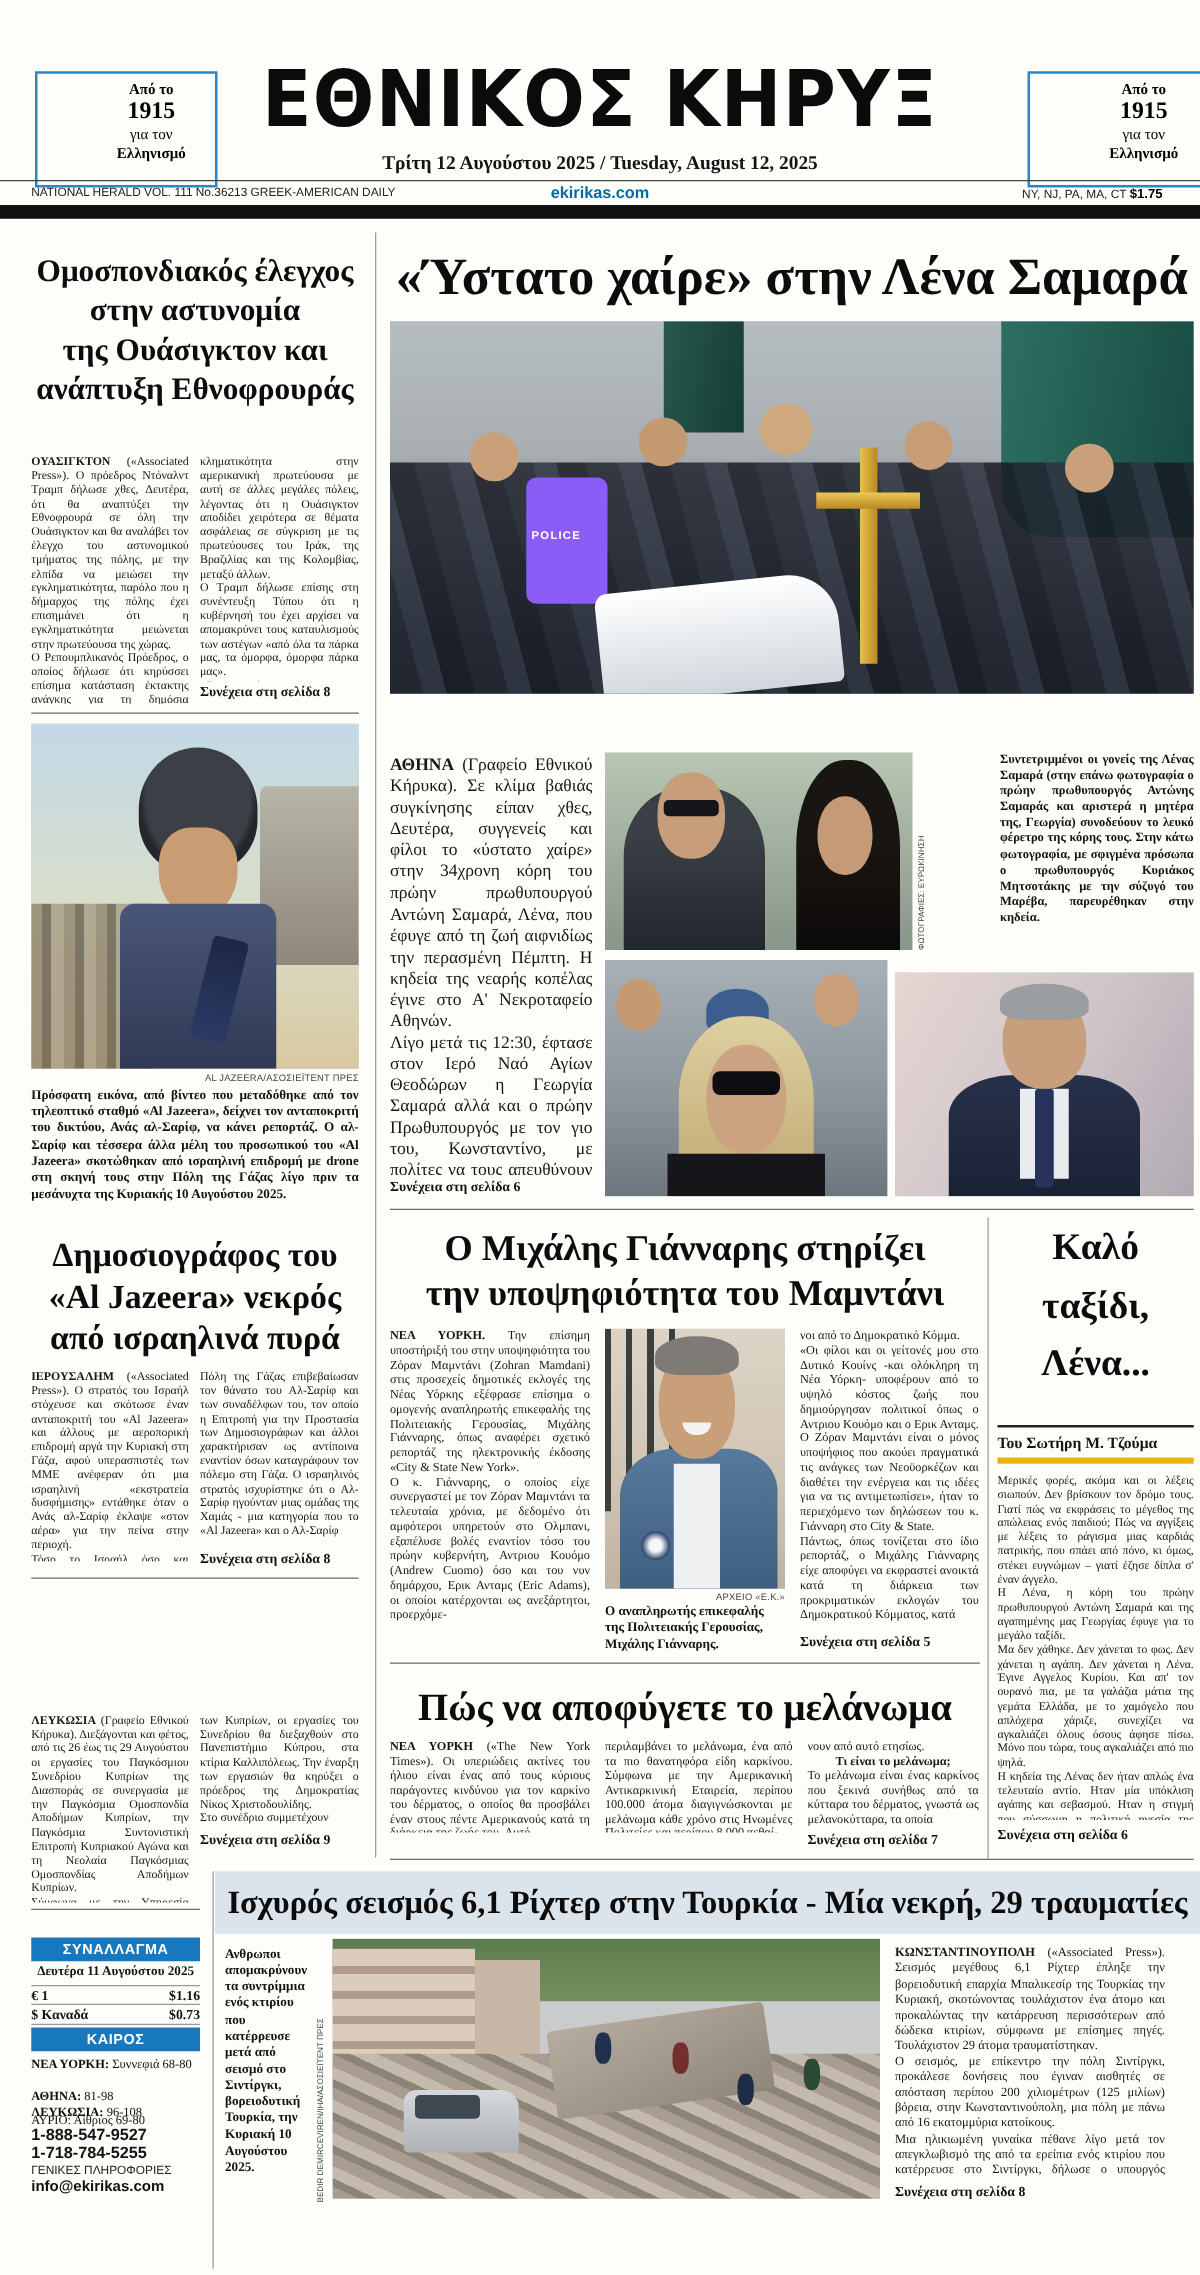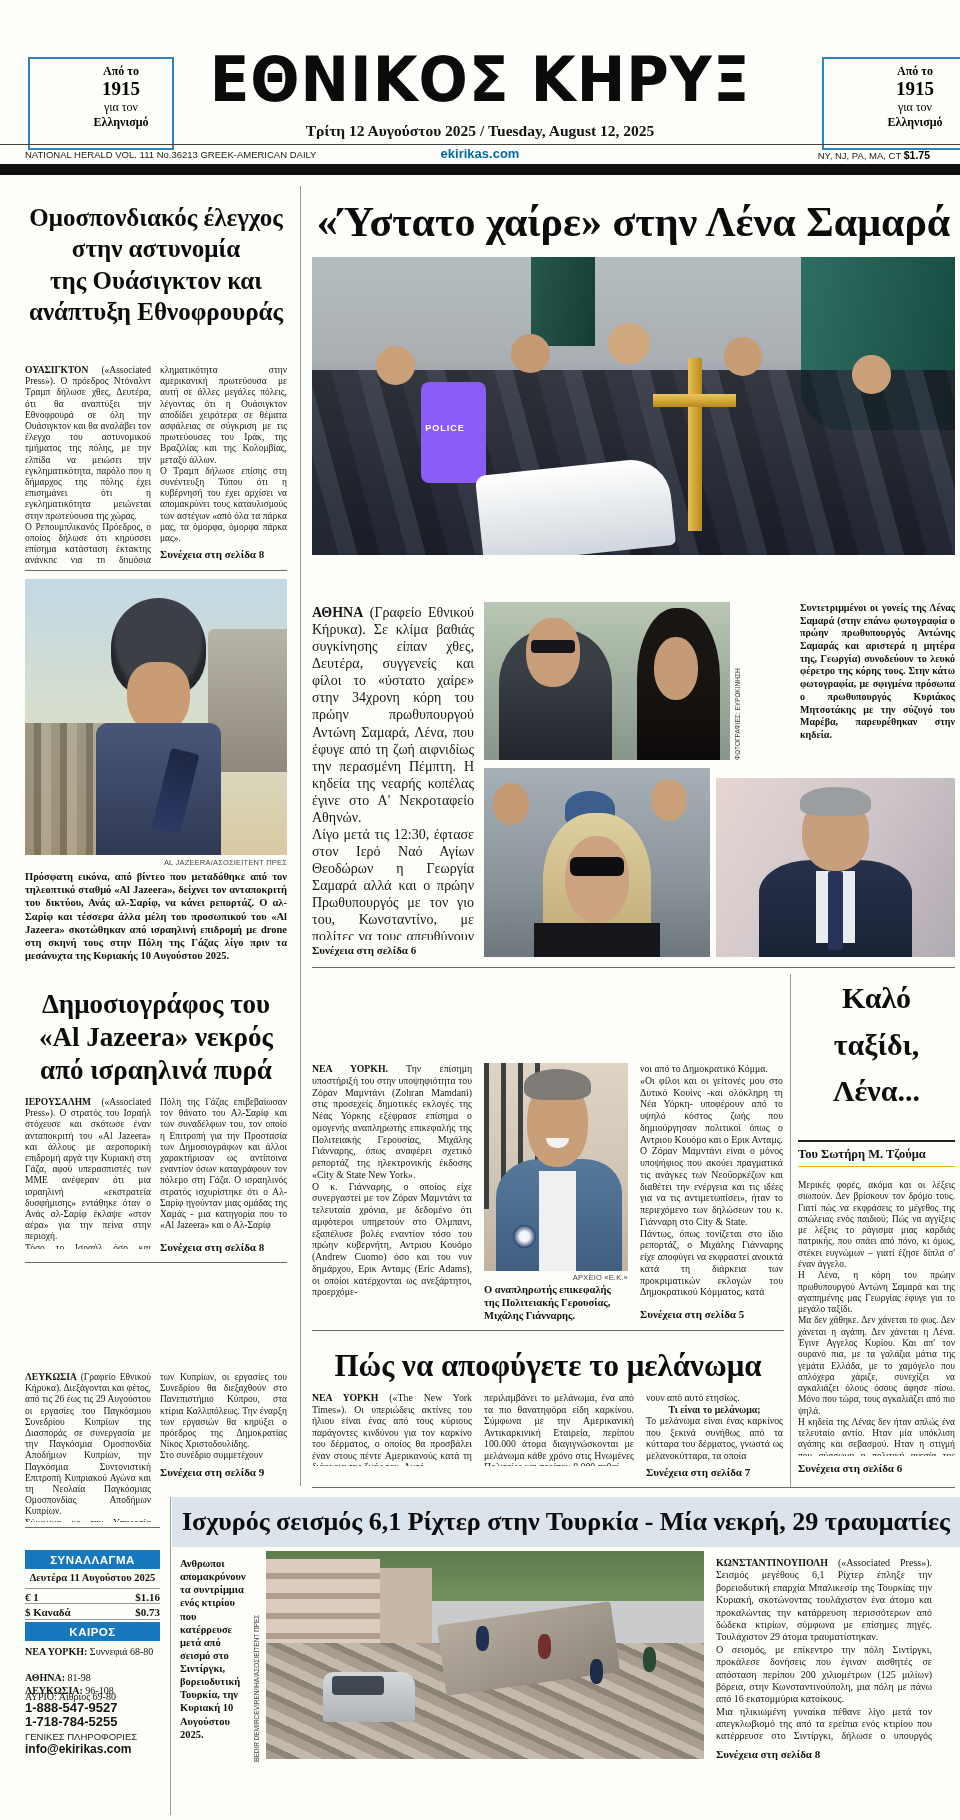--- a/index.html
+++ b/index.html
@@ -160,20 +160,22 @@
     <div class="shape" style="left:0;top:0;width:100%;height:100%;background:linear-gradient(120deg,#e6d6d2 0%,#cdc4c9 55%,#b2aab2 100%);"></div>
     <div class="shape" style="left:18%;top:46%;width:64%;height:54%;background:linear-gradient(180deg,#27314a,#1a2235);border-radius:34% 34% 0 0;"></div>
     <div class="shape" style="left:42%;top:52%;width:16%;height:40%;background:#e9ecef;"></div>
     <div class="shape" style="left:47%;top:52%;width:6%;height:44%;background:#27335a;border-radius:3px;"></div>
     <div class="shape" style="left:36%;top:10%;width:28%;height:42%;background:#c89f7c;border-radius:46%;"></div>
     <div class="shape" style="left:35%;top:5%;width:30%;height:16%;background:#9b9ea1;border-radius:50% 50% 30% 30%;"></div>
   </div>
 
   <div class="hr" style="left:312px;top:967px;width:643px;"></div>
 
+  <div class="hl pre" style="left:312px;top:981px;width:472px;font-size:29px;line-height:1.25;position:absolute;">Ο Μιχάλης Γιάνναρης στηρίζει
+την υποψηφιότητα του Μαμντάνι</div>
   <div class="bt abs" style="left:312px;top:1063px;width:160px;height:282px;font-size:9.8px;line-height:1.2;">
     <b class="lead">ΝΕΑ ΥΟΡΚΗ.</b><span class="pre"> Την επίσημη υποστήριξή του στην υποψηφιότητα του Ζόραν Μαμντάνι (Zohran Mamdani) στις προσεχείς δημοτικές εκλογές της Νέας Υόρκης εξέφρασε επίσημα ο ομογενής αναπληρωτής επικεφαλής της Πολιτειακής Γερουσίας, Μιχάλης Γιάνναρης, όπως αναφέρει σχετικό ρεπορτάζ της ηλεκτρονικής έκδοσης «City &amp; State New York».
 Ο κ. Γιάνναρης, ο οποίος είχε συνεργαστεί με τον Ζόραν Μαμντάνι τα τελευταία χρόνια, με δεδομένο ότι αμφότεροι υπηρετούν στο Ολμπανι, εξαπέλυσε βολές εναντίον τόσο του πρώην κυβερνήτη, Αντριου Κουόμο (Andrew Cuomo) όσο και του νυν δημάρχου, Ερικ Ανταμς (Eric Adams), οι οποίοι κατέρχονται ως ανεξάρτητοι, προερχόμε-</span>
   </div>
 
   <div class="ph" style="left:484px;top:1063px;width:144px;height:208px;">
     <div class="shape" style="left:0;top:0;width:100%;height:100%;background:linear-gradient(180deg,#ded4c6 0%,#cfc4b4 60%,#bfb2a0 100%);"></div>
     <div class="shape" style="left:0;top:0;width:46%;height:70%;background:repeating-linear-gradient(90deg,#3c403d 0 5px,transparent 5px 17px);"></div>
     <div class="shape" style="left:8%;top:46%;width:88%;height:54%;background:linear-gradient(180deg,#56799c,#3f5f80);border-radius:34% 30% 0 0;"></div>
     <div class="shape" style="left:38%;top:52%;width:26%;height:48%;background:#eef0f2;"></div>
@@ -187,21 +189,21 @@
 
   <div class="bt abs pre" style="left:640px;top:1063px;width:143px;height:240px;font-size:9.8px;line-height:1.2;">νοι από το Δημοκρατικό Κόμμα.
 «Οι φίλοι και οι γείτονές μου στο Δυτικό Κουίνς -και ολόκληρη τη Νέα Υόρκη- υποφέρουν από το υψηλό κόστος ζωής που δημιούργησαν πολιτικοί όπως ο Αντριου Κουόμο και ο Ερικ Ανταμς. Ο Ζόραν Μαμντάνι είναι ο μόνος υποψήφιος που ακούει πραγματικά τις ανάγκες των Νεοϋορκέζων και διαθέτει την ενέργεια και τις ιδέες για να τις αντιμετωπίσει», ήταν το περιεχόμενο των δηλώσεων του κ. Γιάνναρη στο City &amp; State.
 Πάντως, όπως τονίζεται στο ίδιο ρεπορτάζ, ο Μιχάλης Γιάνναρης είχε αποφύγει να εκφραστεί ανοικτά κατά τη διάρκεια των προκριματικών εκλογών του Δημοκρατικού Κόμματος, κατά</div>
   <div class="cont abs" style="left:640px;top:1308px;width:143px;">Συνέχεια στη σελίδα 5</div>
   <div class="hr" style="left:312px;top:1330px;width:472px;"></div>
 
   <div class="hl pre" style="left:798px;top:975px;width:157px;font-size:30px;line-height:1.55;position:absolute;">Καλό
 ταξίδι,
 Λένα...</div>
-  <div class="abs" style="left:798px;top:1140px;width:157px;border-top:2px solid #222;border-bottom:1px solid #eab308;padding:5px 0 4px 0;font-weight:bold;font-size:12.5px;">Του Σωτήρη Μ. Τζούμα</div>
+  <div class="abs" style="left:798px;top:1140px;width:157px;border-top:2px solid #222;border-bottom:5px solid #eab308;padding:5px 0 4px 0;font-weight:bold;font-size:12.5px;">Του Σωτήρη Μ. Τζούμα</div>
   <div class="bt abs pre" style="left:798px;top:1180px;width:157px;height:276px;font-size:9.4px;line-height:1.2;">Μερικές φορές, ακόμα και οι λέξεις σιωπούν. Δεν βρίσκουν τον δρόμο τους. Γιατί πώς να εκφράσεις το μέγεθος της απώλειας ενός παιδιού; Πώς να αγγίξεις με λέξεις το ράγισμα μιας καρδιάς πατρικής, που σπάει από πόνο, κι όμως, στέκει ευγνώμων – γιατί έζησε δίπλα σ' έναν άγγελο.
 Η Λένα, η κόρη του πρώην πρωθυπουργού Αντώνη Σαμαρά και της αγαπημένης μας Γεωργίας έφυγε για το μεγάλο ταξίδι.
 Μα δεν χάθηκε. Δεν χάνεται το φως. Δεν χάνεται η αγάπη. Δεν χάνεται η Λένα. Έγινε Αγγελος Κυρίου. Και απ' τον ουρανό πια, με τα γαλάζια μάτια της γεμάτα Ελλάδα, με το χαμόγελο που απλόχερα χάριζε, συνεχίζει να αγκαλιάζει όλους όσους άφησε πίσω. Μόνο που τώρα, τους αγκαλιάζει από πιο ψηλά.
 Η κηδεία της Λένας δεν ήταν απλώς ένα τελευταίο αντίο. Ηταν μία υπόκλιση αγάπης και σεβασμού. Ηταν η στιγμή που σύσσωμη η πολιτική ηγεσία της χώρας -πλην ελαχίστων, μικρών</div>
   <div class="cont abs" style="left:798px;top:1462px;width:157px;">Συνέχεια στη σελίδα 6</div>
 
   <div class="hl abs" style="left:312px;top:1350px;width:472px;font-size:31px;line-height:1.05;white-space:nowrap;">Πώς να αποφύγετε το μελάνωμα</div>
   <div class="bt abs" style="left:312px;top:1392px;width:160px;height:74px;font-size:9.8px;">
     <b class="lead">ΝΕΑ ΥΟΡΚΗ</b><span class="pre"> («The New York Times»). Οι υπεριώδεις ακτίνες του ήλιου είναι ένας από τους κύριους παράγοντες κινδύνου για τον καρκίνο του δέρματος, ο οποίος θα προσβάλει έναν στους πέντε Αμερικανούς κατά τη διάρκεια της ζωής του. Αυτό</span>
   </div>

